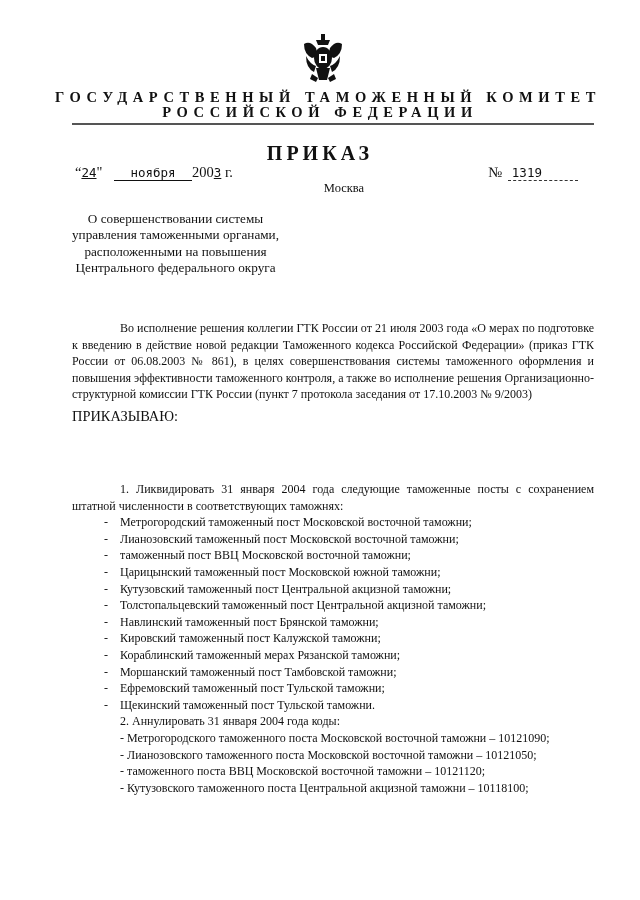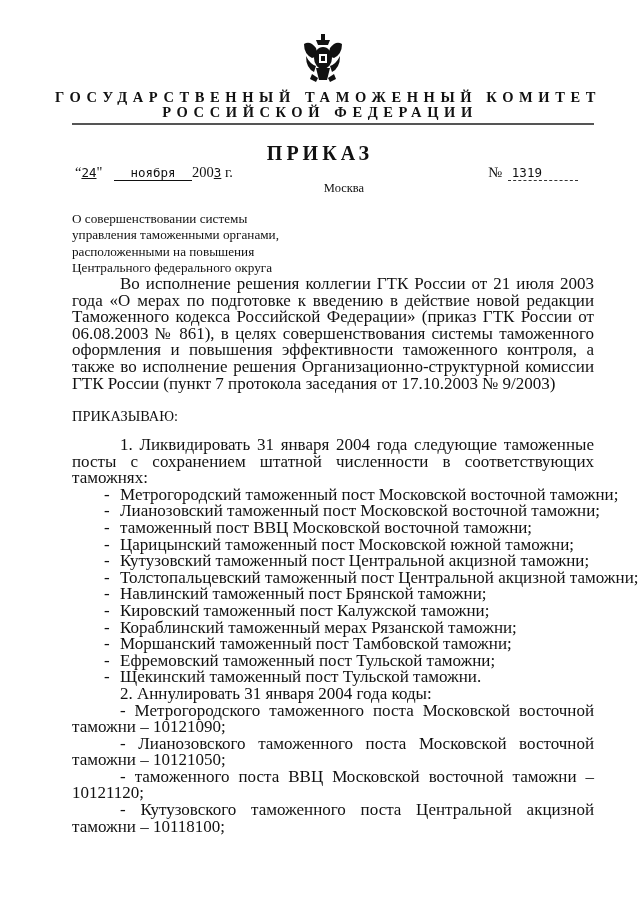--- a/index.html
+++ b/index.html
@@ -10,23 +10,23 @@
     .org2 { top: 104px; letter-spacing: 5.6px; left: 0; }
     .rule { position: absolute; left: 72px; top: 123px; width: 522px; height: 2px; background: #555; }
     .title { position: absolute; left: 0; width: 640px; top: 142px; text-align: center; font-weight: bold; font-size: 20px; letter-spacing: 4px; }
     .dateline { position: absolute; top: 164px; left: 75px; font-size: 14.5px; white-space: nowrap; }
     .hand { font-family: "DejaVu Sans Mono", monospace; font-size: 12.5px; }
     .u { text-decoration: underline; }
     .field-month { display: inline-block; width: 78px; border-bottom: 1px solid #111; text-align: center; margin-left: 8px; line-height: 14px; }
     .numline { position: absolute; top: 164px; left: 488px; font-size: 14.5px; white-space: nowrap; }
     .num-field { display: inline-block; width: 66px; border-bottom: 1px dashed #333; margin-left: 6px; line-height: 14px; padding-left: 4px; }
     .city { position: absolute; top: 181px; left: 0; width: 640px; text-align: center; font-size: 12.5px; padding-left: 24px; }
-    .subject { position: absolute; top: 211px; left: 72px; font-size: 13.2px; line-height: 16.3px; }
+    .subject { position: absolute; top: 211px; left: 72px; font-size: 13.2px; line-height: 16.3px; text-align: center; }
     .subject div { white-space: nowrap; }
-    .body { position: absolute; left: 72px; width: 522px; font-size: 17px; line-height: 16.6px; }
+    .body { position: absolute; left: 72px; width: 522px; font-size: 12px; line-height: 16.6px; margin-top: 44px; }
     .preamble { top: 276px; }
     .preamble p { margin: 0; text-align: justify; text-align-last: left; text-indent: 48px; }
     .order { position: absolute; top: 408px; left: 72px; font-size: 14.4px; }
     .items { top: 437px; }
     .items .para { margin: 0; text-align: justify; text-indent: 48px; }
     .items .li { margin: 0; padding-left: 32px; white-space: nowrap; }
     .items .li .dash { display: inline-block; width: 16px; }
     .items .code { margin: 0; text-align: justify; text-indent: 48px; }
   </style>
 </head>

